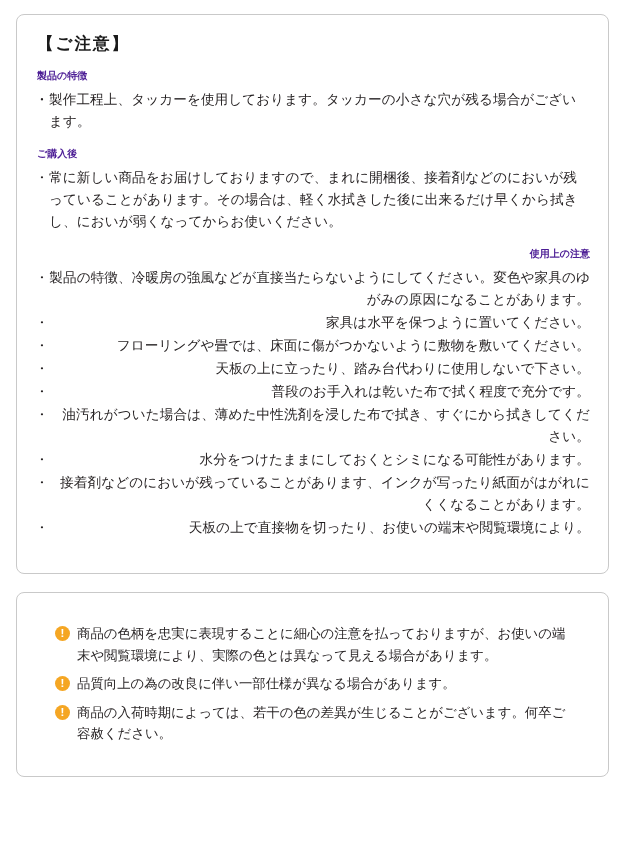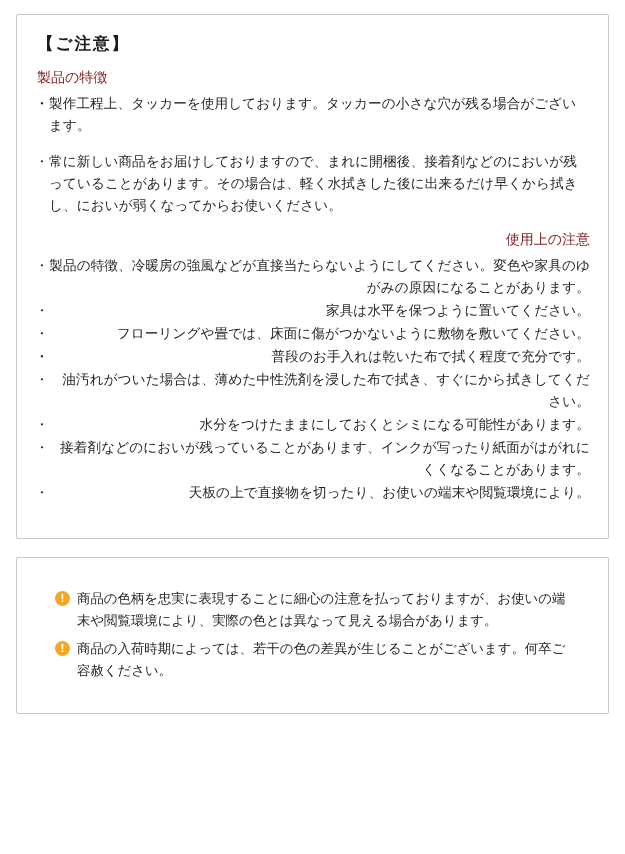--- a/index.html
+++ b/index.html
@@ -16,21 +16,21 @@
   }
   .page {
     position: relative;
     width: 625px;
     height: 854px;
     box-sizing: border-box;
     padding: 14px 16px 0 16px;
   }
   .panel {
     border: 1px solid #c9c9c9;
-    border-radius: 2px;
+    border-radius: 8px;
     box-sizing: border-box;
     background: #fff;
   }
   .panel-notice {
     padding: 16px 18px 18px 18px;
   }
   .panel-warn {
     margin-top: 18px;
     padding: 14px 18px 16px 20px;
   }
@@ -42,24 +42,24 @@
     color: #1a1a1a;
   }
   .section {
     margin-bottom: 14px;
   }
   .section:last-child {
     margin-bottom: 16px;
     text-align: right;
   }
   .section-heading {
-    font-size: 14px;
-    font-weight: normal;
+    font-size: 10px;
+    font-weight: bold;
     margin: 0 0 6px 2px;
-    color: #7f1d1d;
+    color: #4c1d95;
   }
   .bullet-list {
     list-style: none;
     margin: 0;
     padding: 0;
   }
   .bullet-list li {
     font-size: 13.6px;
     line-height: 1.62;
     margin: 0 0 1px 0;
@@ -127,47 +127,52 @@
 
     <div class="section">
       <div class="section-heading">製品の特徴</div>
       <ul class="bullet-list">
         <li><span class="dot">・</span></li>
         <li><span class="dot">・</span><span>製作工程上、タッカーを使用しております。タッカーの小さな穴が残る場合がございます。</span></li>
       </ul>
     </div>
 
     <div class="section">
+      <div class="section-heading">ご購入後</div>
       <ul class="bullet-list">
         <li><span class="dot">・</span><span>常に新しい商品をお届けしておりますので、まれに開梱後、接着剤などのにおいが残っていることがあります。その場合は、軽く水拭きした後に出来るだけ早くから拭きし、においが弱くなってからお使いください。</span></li>
       </ul>
     </div>
 
     <div class="section">
       <div class="section-heading">使用上の注意</div>
       <ul class="bullet-list">
         <li><span class="dot">・</span><span>製品の特徴、冷暖房の強風などが直接当たらないようにしてください。変色や家具のゆがみの原因になることがあります。</span></li>
         <li><span class="dot">・</span><span>家具は水平を保つように置いてください。</span></li>
         <li><span class="dot">・</span><span>フローリングや畳では、床面に傷がつかないように敷物を敷いてください。</span></li>
-        <li><span class="dot">・</span></li>
+        <li><span class="dot">・</span><span>天板の上に立ったり、踏み台代わりに使用しないで下さい。</span></li>
         <li><span class="dot">・</span><span>普段のお手入れは乾いた布で拭く程度で充分です。</span></li>
         <li><span class="dot">・</span><span>油汚れがついた場合は、薄めた中性洗剤を浸した布で拭き、すぐにから拭きしてください。</span></li>
         <li><span class="dot">・</span><span>水分をつけたままにしておくとシミになる可能性があります。</span></li>
         <li><span class="dot">・</span><span>接着剤などのにおいが残っていることがあります、インクが写ったり紙面がはがれにくくなることがあります。</span></li>
         <li><span class="dot">・</span><span>天板の上で直接物を切ったり、お使いの端末や閲覧環境により。</span></li>
       </ul>
     </div>
   </section>
 
   <section class="panel panel-warn">
     <ul class="warn-list">
       <li>
         <span class="warn-ico"></span>
         <span>商品の色柄を忠実に表現することに細心の注意を払っておりますが、お使いの端末や閲覧環境により、実際の色とは異なって見える場合があります。</span>
       </li>
       <li>
         <span class="warn-ico"></span>
+        <span>品質向上の為の改良に伴い一部仕様が異なる場合があります。</span>
+      </li>
+      <li>
+        <span class="warn-ico"></span>
         <span>商品の入荷時期によっては、若干の色の差異が生じることがございます。何卒ご容赦ください。</span>
       </li>
     </ul>
   </section>
 
 </div>
 
 </body></html>

